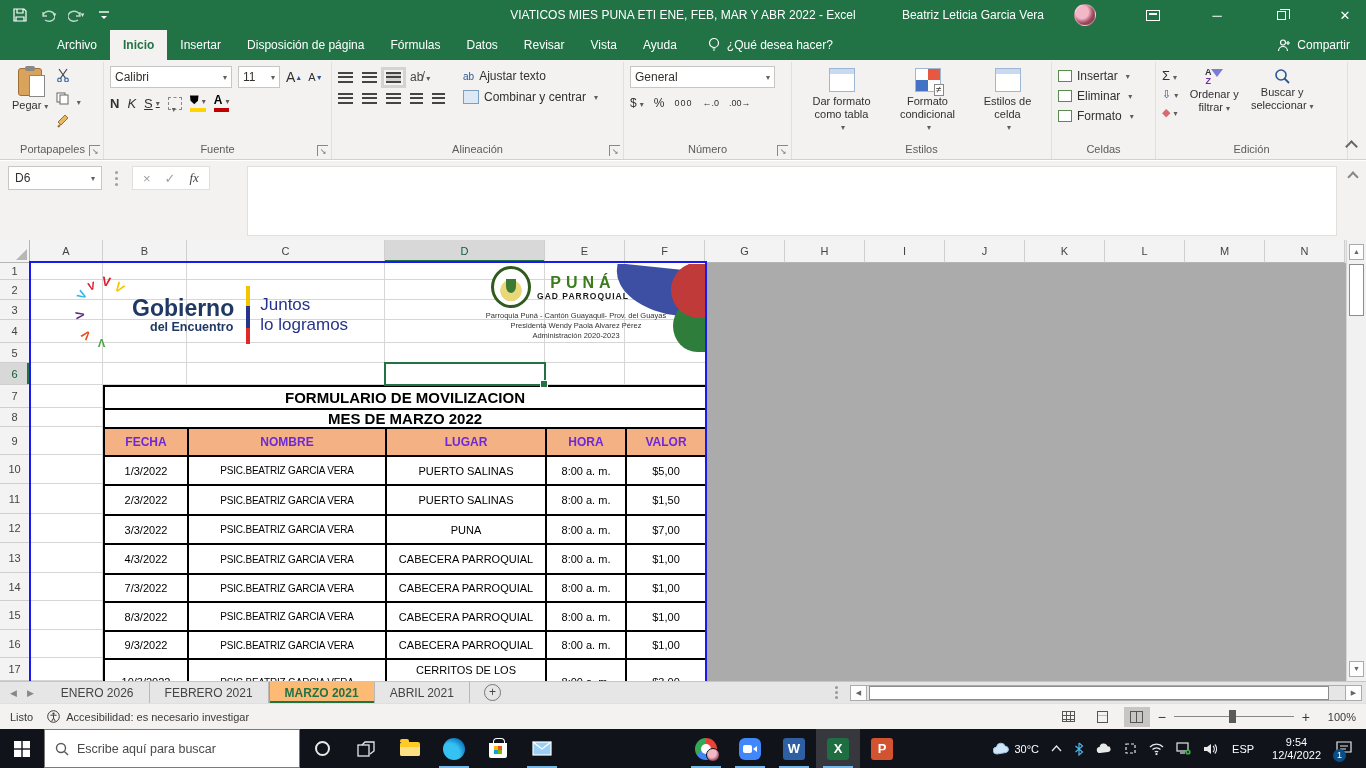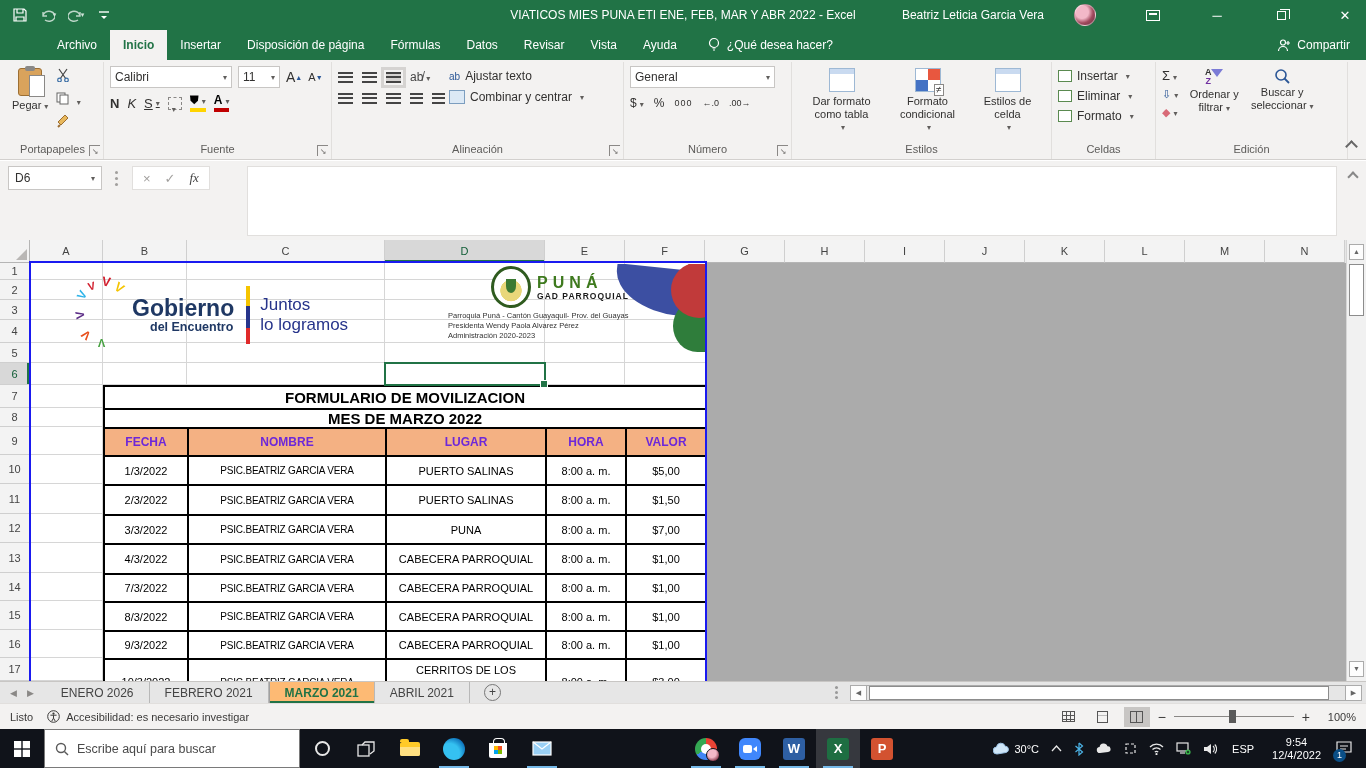--- a/index.html
+++ b/index.html
@@ -103,21 +103,21 @@
   .logo-gob { position:absolute; left:82px; top:33px; width:310px; height:84px; display:flex; align-items:center; z-index:2; }
   .chevs { position:relative; width:50px; height:80px; flex:none; }
   .chevs span { position:absolute; font-weight:bold; line-height:1; }
   .gob-text { flex:none; }
   .gob-1 { font-size:23px; font-weight:bold; color:#1f3864; line-height:24px; }
   .gob-2 { font-size:12.5px; font-weight:bold; color:#1f3864; padding-left:18px; }
   .flag-bar { width:4px; height:58px; margin:0 10px 0 12px; display:flex; flex-direction:column; flex:none; }
   .flag-bar i { display:block; width:4px; }
   .fy { height:20px; background:#f5c400; } .fb2 { height:22px; background:#27348b; } .fr { height:16px; background:#e02a2a; }
   .slogan { font-size:17px; color:#27348b; line-height:20px; }
-  .logo-puna { position:absolute; left:448px; top:26px; width:256px; z-index:2; }
+  .logo-puna { position:absolute; left:448px; top:26px; width:256px; z-index:2; text-align:center; }
   .puna-top { display:flex; align-items:center; justify-content:center; gap:6px; }
   .crest { width:40px; height:42px; flex:none; border-radius:50%; border:3px solid #2f5b1f; background:radial-gradient(circle at 50% 60%, #e9d77a 0 38%, #ffffff 40%); position:relative; }
   .crest:after { content:''; position:absolute; left:12px; top:10px; width:10px; height:14px; background:#3c7a33; border-radius:0 0 50% 50%; }
   .puna-title { font-size:16px; font-weight:bold; color:#3e7a1e; letter-spacing:5px; line-height:17px; }
   .puna-sub { font-size:8.5px; font-weight:bold; color:#1a1a1a; letter-spacing:1px; }
   .shield2 { width:26px; height:32px; flex:none; border:2px solid #5b4632; border-radius:0 0 45% 45%; background:conic-gradient(#7a8fa6 0 25%, #8a6d4b 25% 50%, #44698d 50% 75%, #9aa65b 75%); }
   .puna-lines { margin-top:3px; font-size:7.5px; color:#333; line-height:10px; }
   .corner-decor { position:absolute; left:610px; top:24px; width:95px; height:95px; overflow:hidden; z-index:2; }
   .cd-blue { position:absolute; right:14px; top:3px; width:76px; height:46px; background:#3c4fa2; border-radius:0 0 15% 100%; transform:rotate(6deg); }
   .cd-green { position:absolute; right:-12px; top:36px; width:44px; height:52px; background:#2f7d3b; border-radius:100% 0 0 100% / 90% 0 0 90%; }
@@ -355,21 +355,21 @@
             <span class="dd" style="font-size:12px;color:#444;transform:rotate(-0deg)">ab̸</span>
           </div>
           <div class="al-row">
             <span class="bars"></span>
             <span class="bars"></span>
             <span class="bars"></span>
             <span class="bars" style="width:13px"></span>
             <span class="bars" style="width:13px"></span>
           </div>
         </div>
-        <div class="al-txt" style="">
+        <div class="al-txt" style="margin-left:14px">
           <span class="itm">
               <span style="font-size:10px;color:#2b5797">ab<br></span>
               <span>Ajustar texto</span>
             </span>
           <span class="itm dd">
               <span class="mini-ic"></span>
               <span>Combinar y centrar</span>
             </span>
         </div>
       </div>

